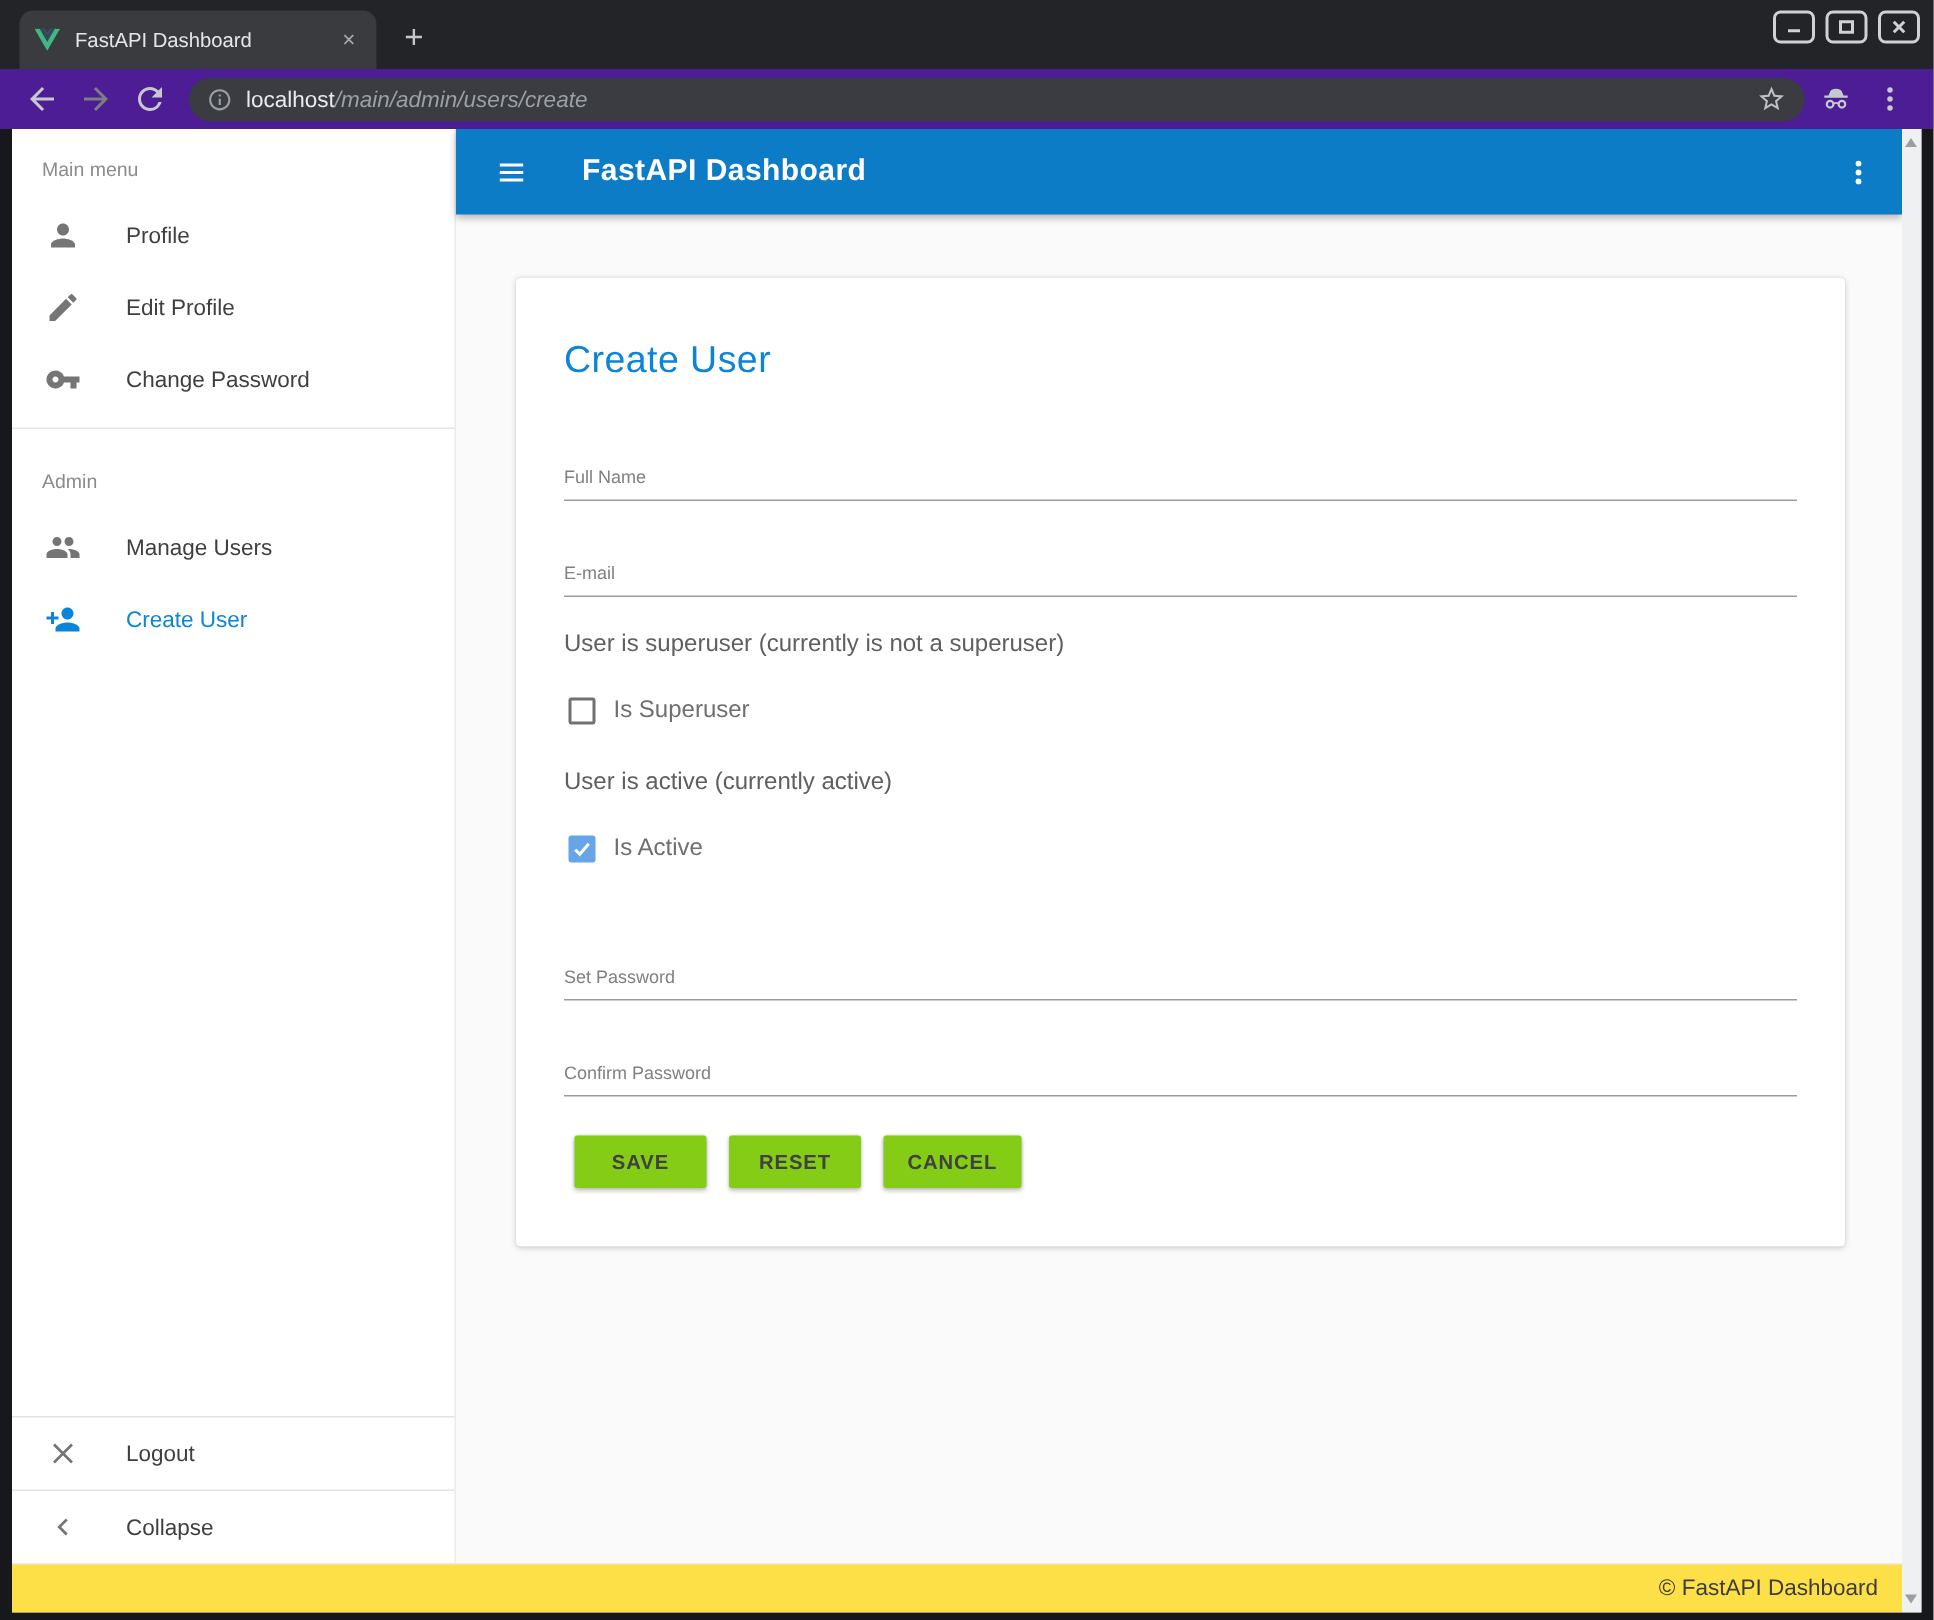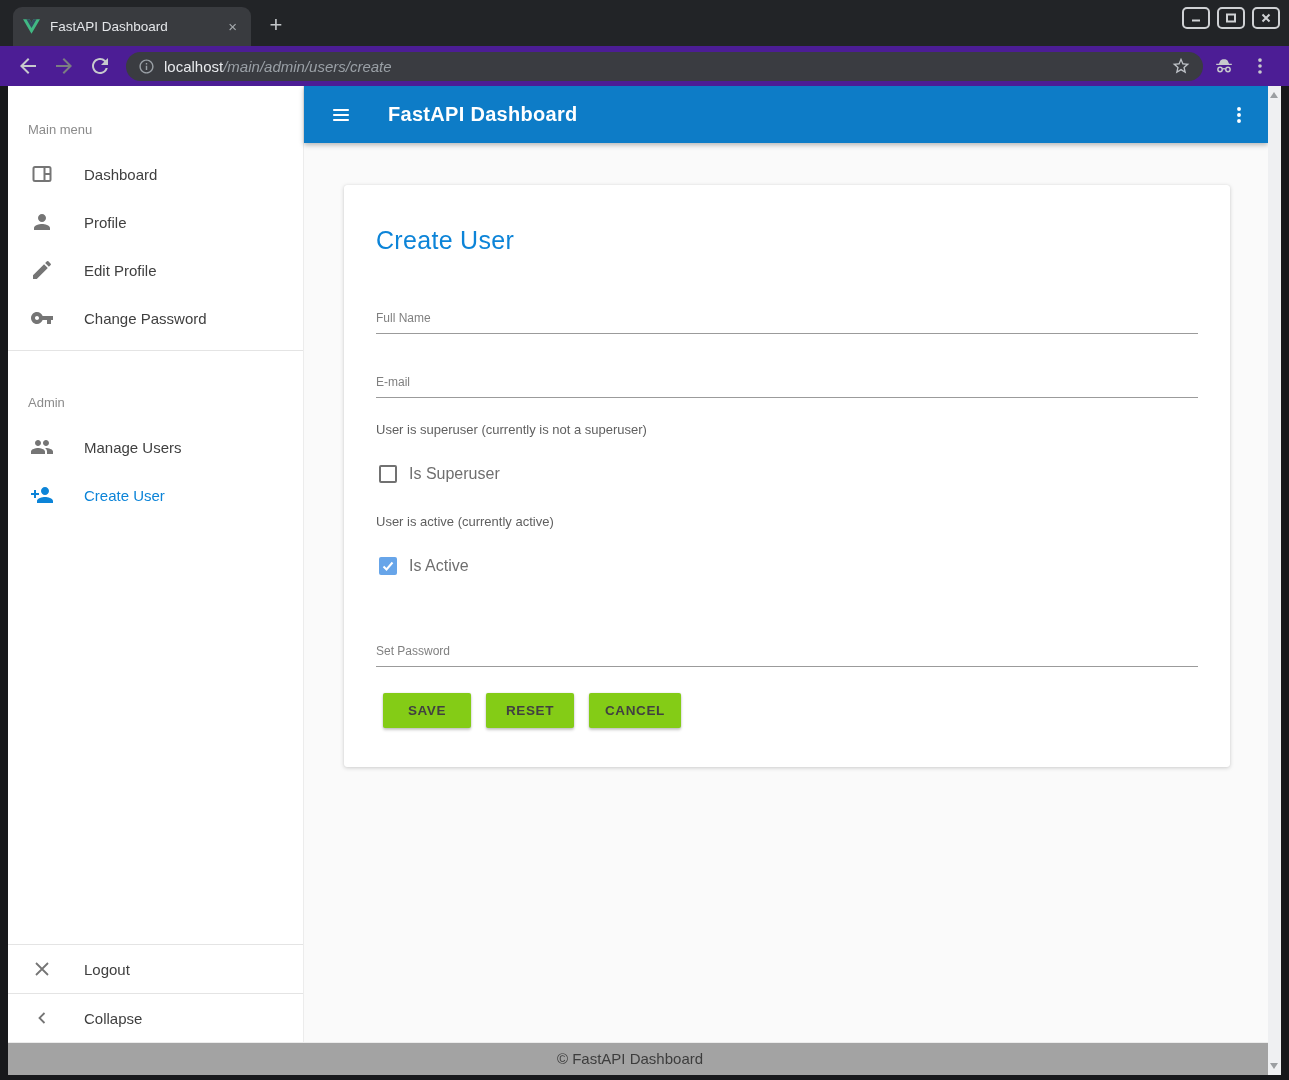--- a/index.html
+++ b/index.html
@@ -60,21 +60,21 @@
     position: absolute; left: 8px; top: 86px; width: 1273px; height: 989px;
     background: #fafafa; overflow: hidden;
   }
 
   
   .sidebar {
     position: absolute; left: 0; top: 0; width: 296px; bottom: 33px;
     background: #ffffff; border-right: 1px solid #ececec;
   }
   .section-header {
-    padding: 36px 20px 12px 20px; font-size: 13px; color: #8b8b8b; line-height: 16px;
+    padding: 19px 20px 12px 20px; font-size: 13px; color: #8b8b8b; line-height: 16px;
   }
   .nav-item {
     height: 48px; display: flex; align-items: center; padding-left: 22px;
     font-size: 15px; color: #3f3f3f; cursor: pointer;
   }
   .nav-item .nicon { width: 24px; height: 24px; color: #757575; flex: 0 0 auto; }
   .nav-item .nlabel { margin-left: 30px; }
   .nav-item.active { color: var(--accent-blue); }
   .nav-item.active .nicon { color: var(--accent-blue); }
   .divider { height: 1px; background: #e4e4e4; margin: 8px 0; }
@@ -111,21 +111,21 @@
   .field { margin-top: 56px; }
   .field input {
     display: block; width: 100%; border: none; outline: none; background: transparent;
     border-bottom: 1px solid #9b9b9b; font-size: 12px; color: #333;
     padding: 0 0 8px 0; font-family: "Liberation Sans", sans-serif;
   }
   .field input::placeholder { color: #808080; opacity: 1; }
   .field.f-email { margin-top: 41px; }
   .field.f-setpw { margin-top: 68px; }
   .field.f-confirm { margin-top: 41px; }
-  .hint { font-size: 13px; color: #5f5f5f; line-height: 19px; }
+  .hint { font-size: 16px; color: #5f5f5f; line-height: 19px; }
   .hint.h-super { margin-top: 22px; }
   .hint.h-active { margin-top: 28px; }
   .check-row { display: flex; align-items: center; margin-top: 25px; margin-left: 3px; height: 20px; }
   .checkbox {
     width: 18px; height: 18px; border-radius: 2px; flex: 0 0 auto; cursor: pointer;
     position: relative;
   }
   .checkbox.unchecked { border: 2px solid #717171; background: #fff; }
   .checkbox.checked { background: var(--checkbox-checked); }
   .checkbox.checked svg { position: absolute; left: 2px; top: 2px; }
@@ -135,22 +135,22 @@
     min-width: 88px; height: 35px; padding: 0 16px;
     background: #84cc16; border: none; border-radius: 2px; cursor: pointer;
     font-family: "Liberation Sans", sans-serif;
     font-size: 13.5px; font-weight: bold; letter-spacing: 0.6px; color: #414141;
     box-shadow: 0 2px 3px rgba(0,0,0,0.22), 0 0 2px rgba(0,0,0,0.12);
   }
 
   
   .page-footer {
     position: absolute; left: 0; right: 13px; bottom: 0; height: 33px;
-    background: #a3a3a3; border-top: 1px solid #ebebeb;
-    font-size: 15px; color: #3d3d3d; line-height: 32px; text-align: center;
+    background: #fde047; border-top: 1px solid #ebebeb;
+    font-size: 15px; color: #3d3d3d; line-height: 32px; text-align: right;
     padding-right: 16px;
   }
 
   
   .scrollbar {
     position: absolute; right: 0; top: 0; bottom: 0; width: 13px;
     background: #eff0f2;
   }
   .sb-arrow { position: absolute; left: 2px; width: 0; height: 0; }
   .sb-arrow.up {
@@ -230,27 +230,20 @@
         <circle cx="12" cy="18.5" r="2" fill="currentColor"></circle>
       </svg>
   </div>
 </div>
 
 <div class="viewport">
 
   <aside class="sidebar">
     <div class="section-header">Main menu</div>
 
-    <div class="nav-item">
-      <svg class="nicon" viewBox="0 0 24 24">
-        <rect x="3.5" y="5" width="17" height="14" rx="1.5" fill="none" stroke="currentColor" stroke-width="2"></rect>
-        <path d="M14.5 5v14M14.5 12h6" fill="none" stroke="currentColor" stroke-width="2"></path>
-      </svg>
-      <span class="nlabel">Dashboard</span>
-    </div>
 
     <div class="nav-item">
       <svg class="nicon" viewBox="0 0 24 24">
           <path fill="currentColor" d="M12 12c2.21 0 4-1.79 4-4s-1.79-4-4-4-4 1.79-4 4 1.79 4 4 4zm0 2c-2.67 0-8 1.34-8 4v2h16v-2c0-2.66-5.33-4-8-4z"></path>
         </svg>
       <span class="nlabel">Profile</span>
     </div>
 
     <div class="nav-item">
       <svg class="nicon" viewBox="0 0 24 24">
@@ -342,20 +335,23 @@
               <path d="M2.5 7.5l3 3 6-7" fill="none" stroke="#fff" stroke-width="2"></path>
             </svg>
         </span>
         <span class="check-label">Is Active</span>
       </div>
 
       <div class="field f-setpw">
         <input type="password" placeholder="Set Password" style="">
       </div>
 
+      <div class="field f-confirm">
+        <input type="password" placeholder="Confirm Password" style="">
+      </div>
 
       <div class="btn-row">
         <button class="btn">SAVE</button>
         <button class="btn">RESET</button>
         <button class="btn">CANCEL</button>
       </div>
     </section>
   </div>
 
   <div class="page-footer">

